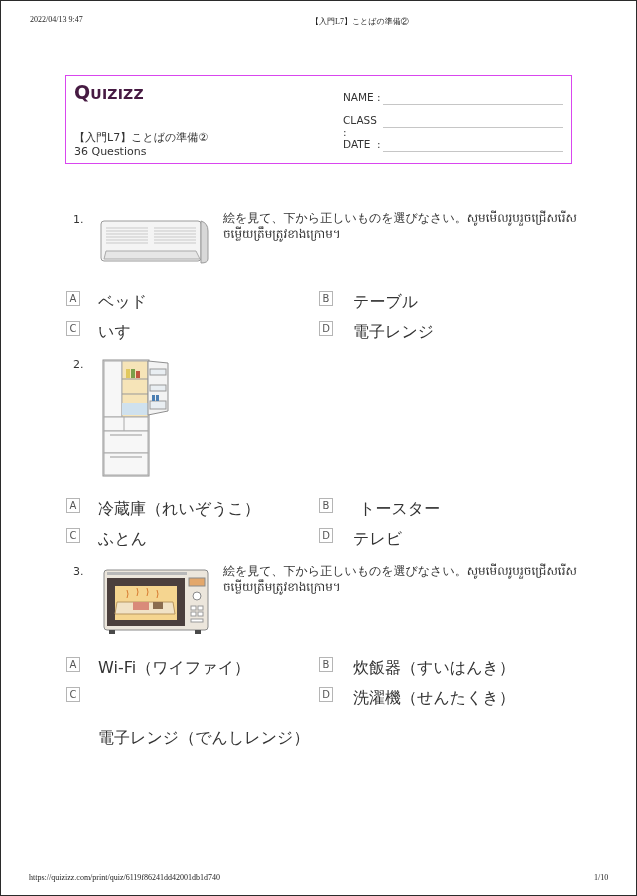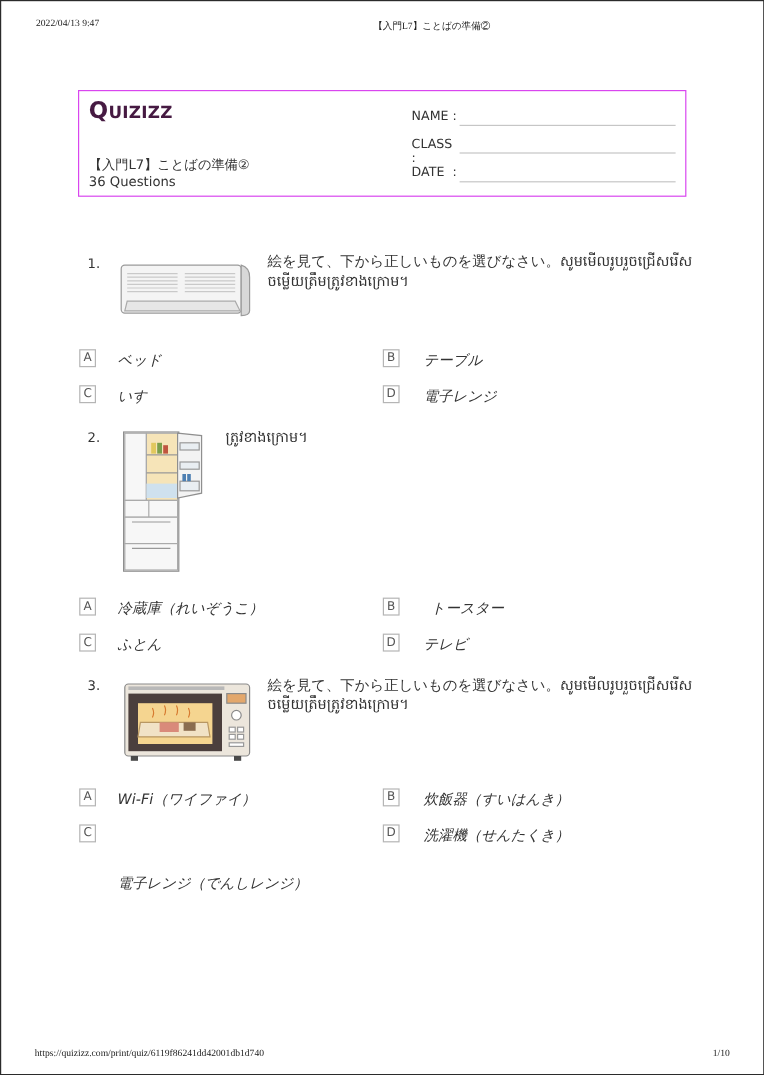--- a/index.html
+++ b/index.html
@@ -52,21 +52,21 @@
 
   .q-num { position: absolute; font-size: 11px; color: #333; }
   .q-text {
     position: absolute; font-size: 12px; line-height: 16px; color: #333;
   }
   .opt-box {
     position: absolute; width: 14px; height: 15px;
     border: 1px solid #b5b5b5; box-sizing: border-box;
     font-size: 10px; color: #555; text-align: center; line-height: 13px;
   }
-  .opt-text { position: absolute; font-size: 12px; color: #333; font-style: italic; }
+  .opt-text { position: absolute; font-size: 16px; color: #333; }
 
   .img { position: absolute; }
 </style>
 </head>
 <body>
 
 <div class="frame"></div>
 
 <div class="print-header ph-date">2022/04/13 9:47</div>
 <div class="print-header ph-title">【入門L7】ことばの準備②</div>
@@ -155,21 +155,20 @@
     <rect x="50" y="36" width="3" height="6" fill="#4d7fb2"></rect>
       <rect x="54" y="36" width="3" height="6" fill="#4d7fb2"></rect>
     <rect x="2" y="58" width="44" height="14" fill="#f7f7f7" stroke="#aaa"></rect>
     <line x1="22" y1="58" x2="22" y2="72" stroke="#aaa"></line>
     <rect x="2" y="72" width="44" height="22" fill="#f7f7f7" stroke="#aaa"></rect>
     <line x1="8" y1="76" x2="40" y2="76" stroke="#999"></line>
     <rect x="2" y="94" width="44" height="22" fill="#f7f7f7" stroke="#aaa"></rect>
     <line x1="8" y1="98" x2="40" y2="98" stroke="#999"></line>
   </svg>
   <div class="q-text" style="left:188px; top:356px;">
-    <div>ត្រូវខាងក្រោម។</div>
   </div>
 
   <div>
     <div class="opt-box" style="left:66px; top:498px;">A</div>
     <div class="opt-text" style="left:98px; top:499px;">冷蔵庫（れいぞうこ）</div>
   </div>
   <div>
     <div class="opt-box" style="left:319px; top:498px;">B</div>
     <div class="opt-text" style="left:359px; top:499px;">トースター</div>
   </div>

